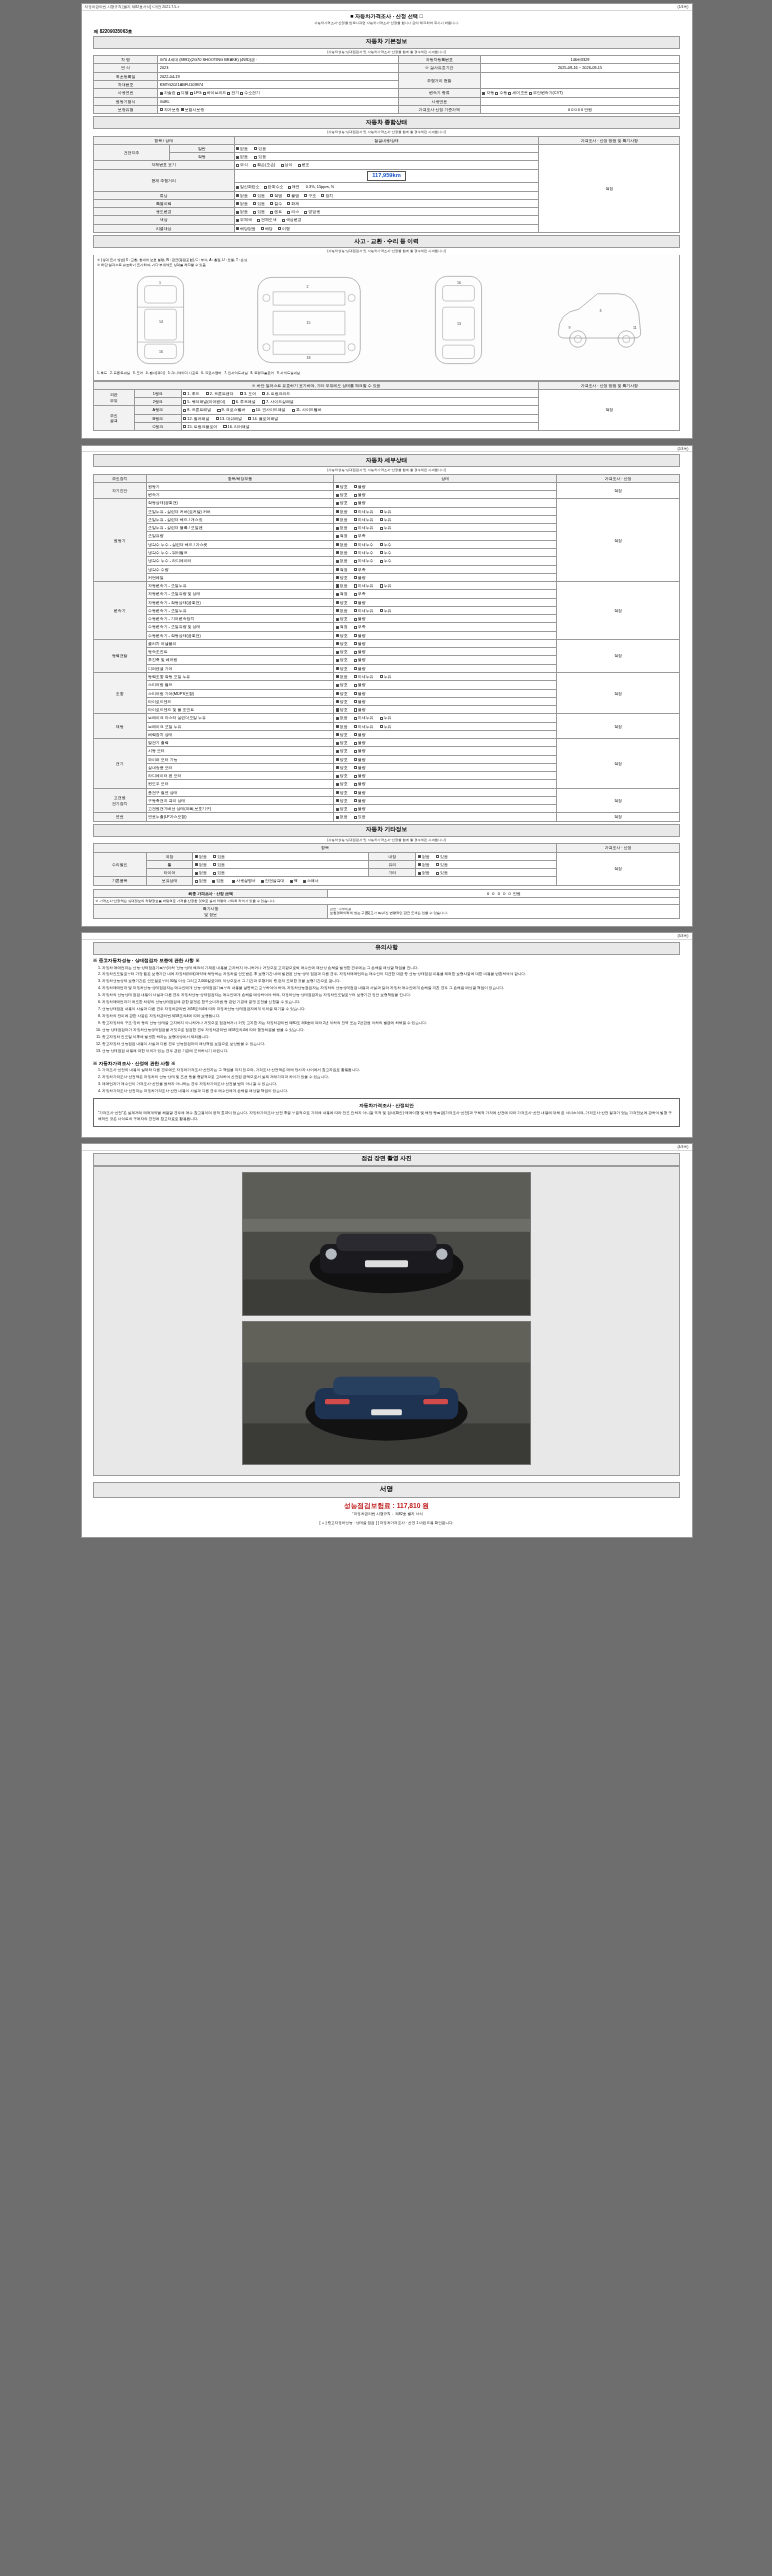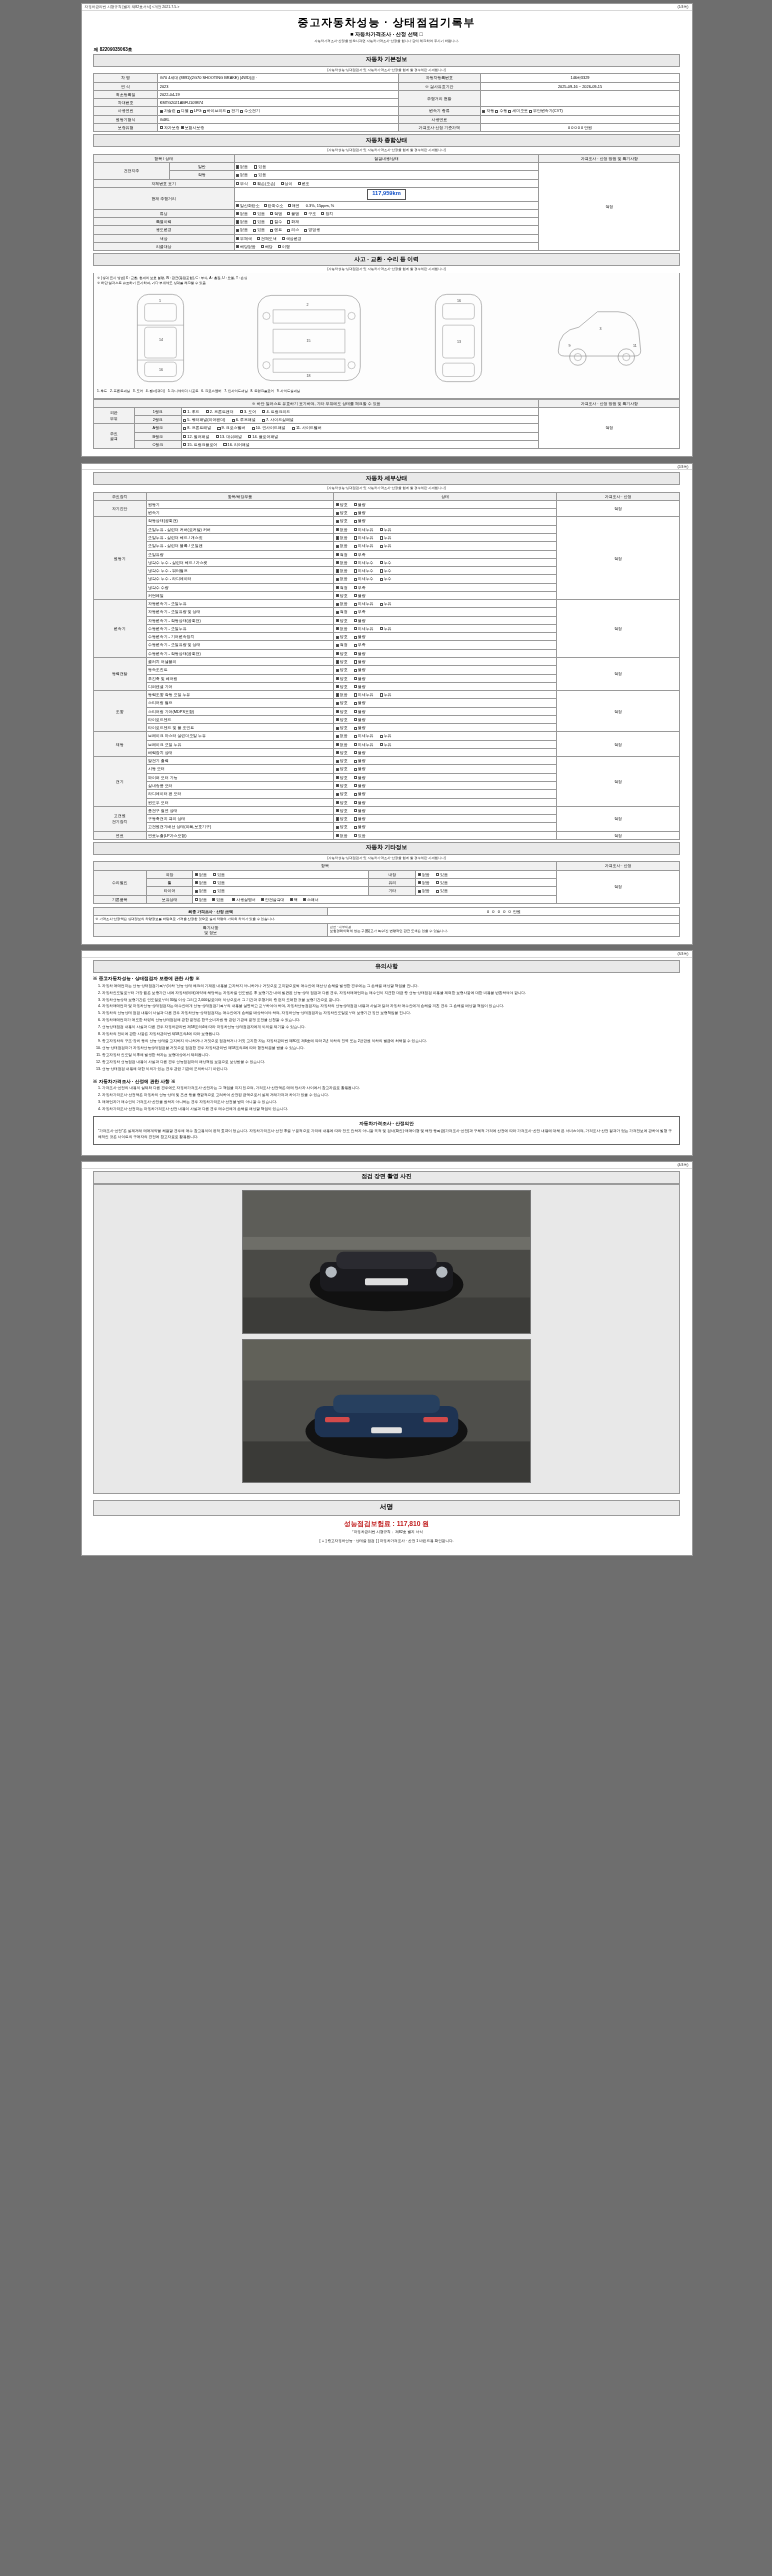--- a/index.html
+++ b/index.html
@@ -178,21 +178,20 @@
 </style>
 </head>
 <body>
 
 <div class="page">
   <div class="page-topnote">
     <span>자동차관리법 시행규칙 [별지 제82호서식] &lt;개정 2021.7.5.&gt;</span>
     <span>(1/4쪽)</span>
   </div>
   <div class="page-inner">
-    <div class="doc-title">중고자동차성능 · 상태점검기록부</div>
     <div class="doc-sub">■ 자동차가격조사 · 산정 선택 □</div>
     <div class="doc-sub2">자동차가격조사·산정을 받으시려면 자동차가격조사·산정을 합니다 란에 체크하여 주시기 바랍니다.</div>
     <div class="doc-num">제 82209035063호</div>
 
     <div class="band">자동차 기본정보</div>
     <div class="bandnote">(자동차성능·상태점검자 및 자동차가격조사·산정을 함께 할 경우에만 기재합니다)</div>
 
     <table class="grid">
       <colgroup>
           <col style="width:11%">

